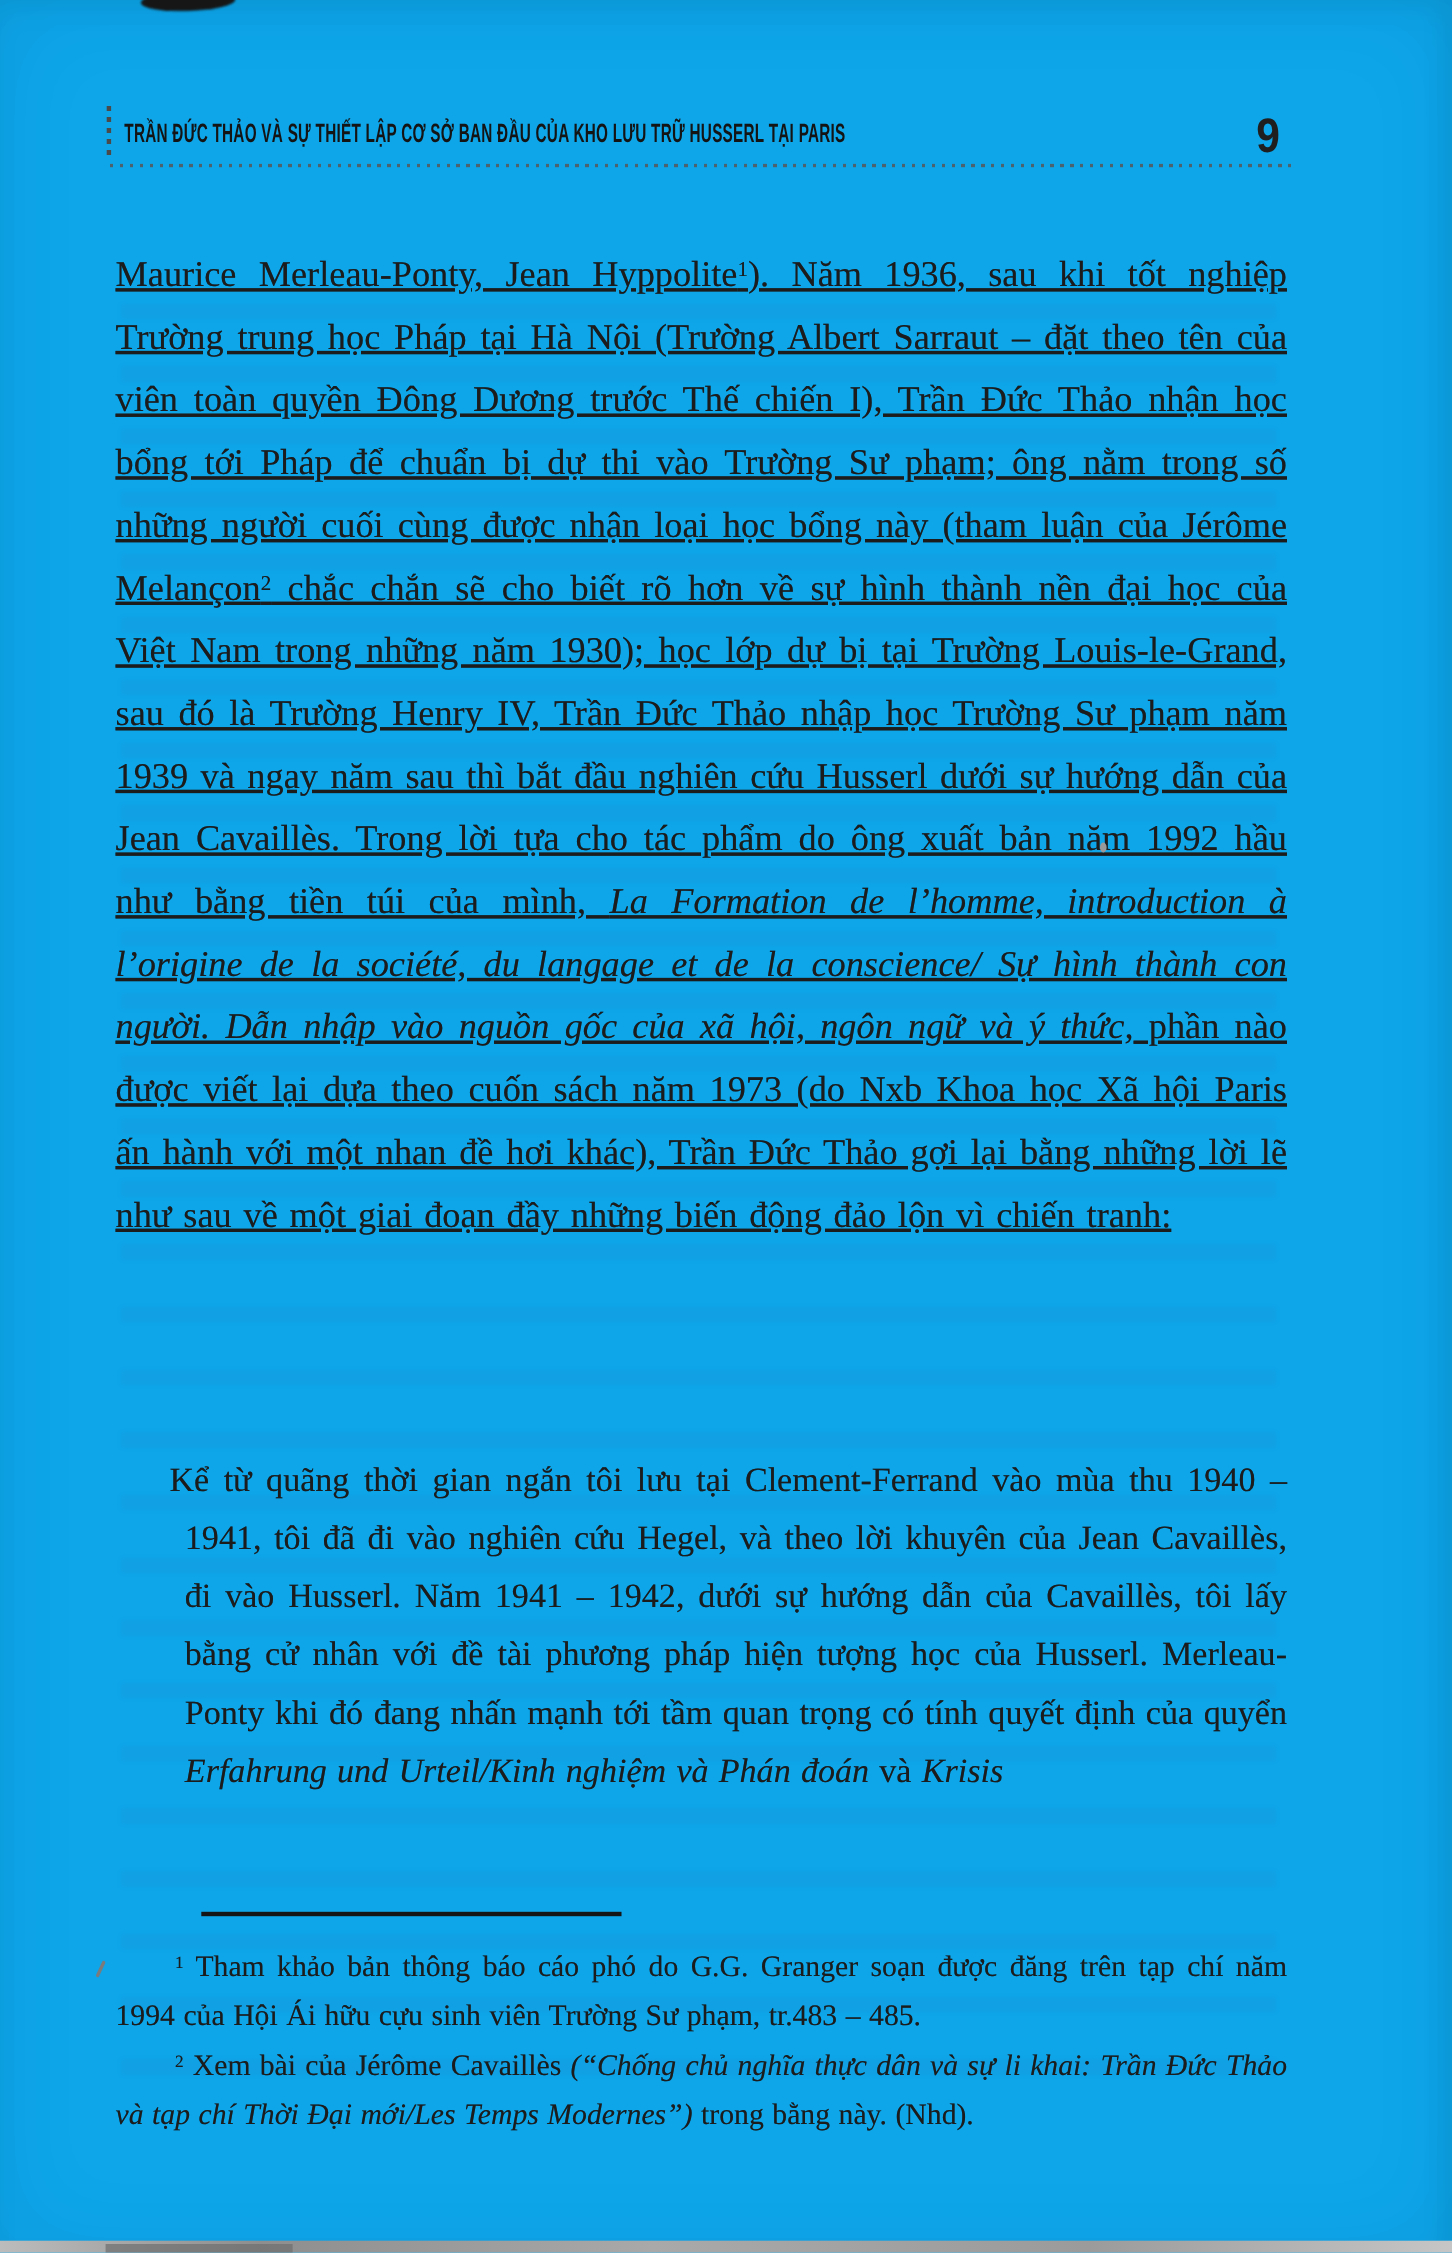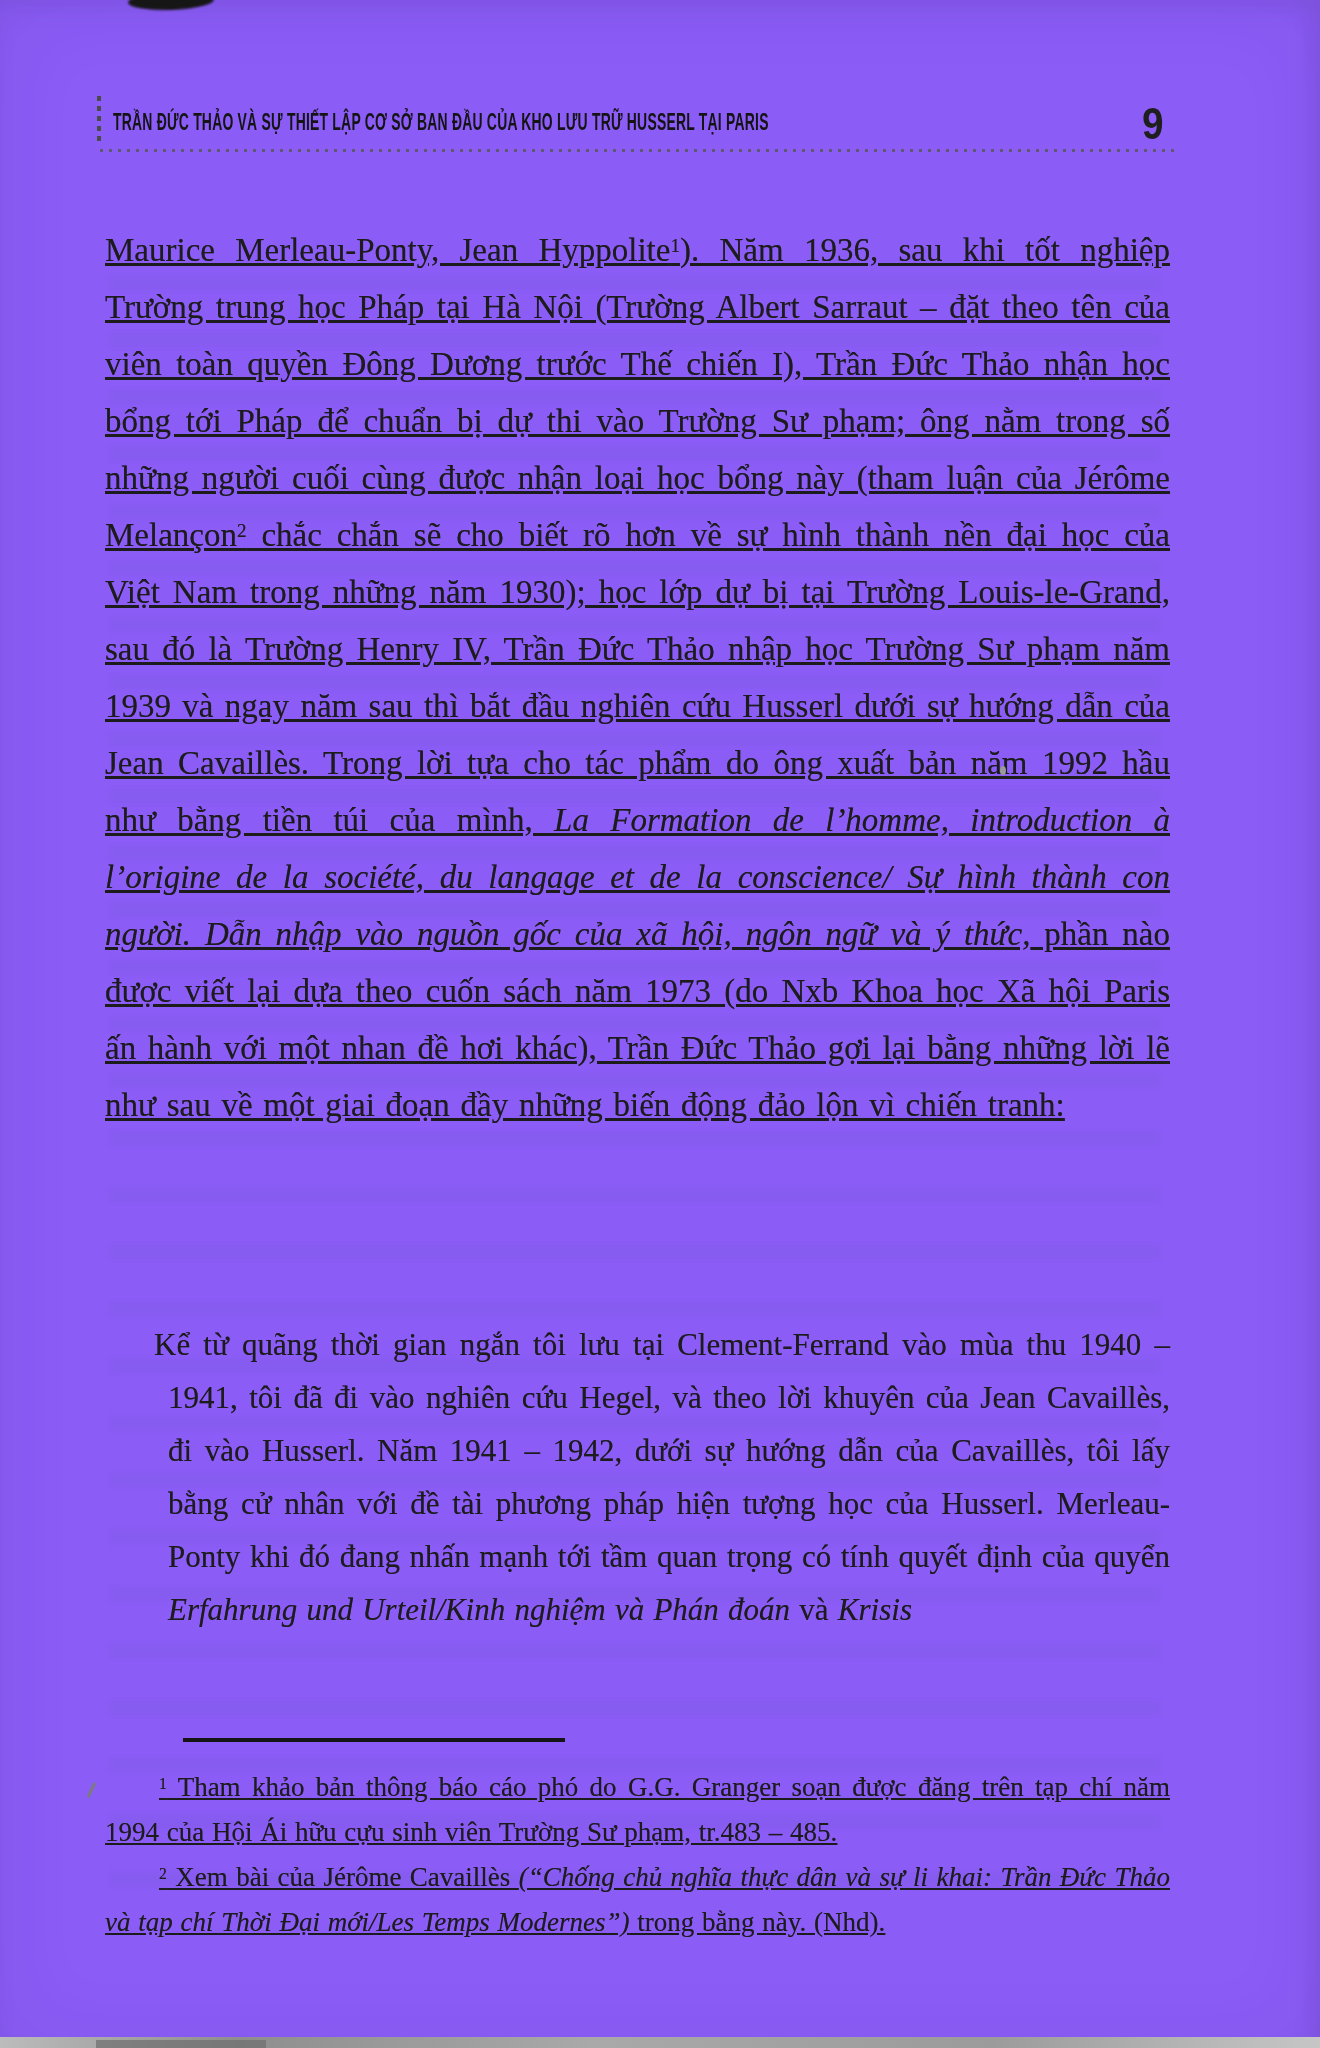--- a/index.html
+++ b/index.html
@@ -1,18 +1,18 @@
 <!DOCTYPE html>
 <html><head>
 <meta charset="utf-8">
 <style>
   html,body { margin:0; padding:0; background:#e8e8e4; }
   .page {
     position:relative; width:1320px; height:2048px; overflow:hidden;
-    background:#8b5cf6;
+    background:#0ea5e9;
     box-shadow: inset 0 0 90px rgba(0,0,0,.05), inset -12px 0 20px rgba(0,0,0,.045), inset 0 14px 24px rgba(0,0,0,.03);
     font-family:"Liberation Serif", serif; color:#1c1c1c;
   }
   
   .header-dash { position:absolute; left:97px; top:96px; width:4px; height:48px;
     background:repeating-linear-gradient(180deg,#4a4a4a 0 5px, transparent 5px 10px); }
   .running-title { position:absolute; left:113px; top:108px; white-space:nowrap;
     font-family:"Liberation Sans", sans-serif; font-weight:700; font-size:24px; letter-spacing:.4px;
     transform:scaleX(.58); transform-origin:left top; color:#141414; }
   .page-number { position:absolute; left:1142px; top:102px; line-height:1;
@@ -25,21 +25,21 @@
     font-size:33px; line-height:57px; text-align:justify; word-spacing:2.5px;
     text-shadow:0 0 .5px rgba(20,20,20,.55);text-decoration:underline; }
   .quote { position:absolute; left:168px; top:1318px; width:1002px; margin:0;
     font-size:31px; line-height:53px; text-align:justify; word-spacing:1.5px; text-indent:-14px;
     text-shadow:0 0 .5px rgba(20,20,20,.55); }
   
   .fn-sep { position:absolute; left:183px; top:1738px; width:382px; height:4px; background:#151515; }
   .footnotes { position:absolute; left:105px; top:1765px; width:1065px;
     font-size:27px; line-height:45px; text-align:justify; word-spacing:1px;
     text-shadow:0 0 .4px rgba(20,20,20,.5); }
-  .fn { margin:0; text-indent:54px;text-decoration:underline; }
+  .fn { margin:0; text-indent:54px; }
   sup { font-size:.58em; vertical-align:baseline; position:relative; top:-.45em; line-height:0; }
   i { font-style:italic; }
   
   .smudge-top { position:absolute; left:128px; top:-8px; width:86px; height:18px;
     background:#161616; border-radius:50%; transform:rotate(-2deg); filter:blur(1px); }
   .mark-slash { position:absolute; left:90px; top:1782px; width:3px; height:16px;
     background:#7b7b7b; border-radius:2px; transform:rotate(25deg); }
   .mark-dot { position:absolute; left:1000px; top:766px; width:6px; height:9px;
     background:#9a9a9a; border-radius:50%; }
   .ghost { position:absolute; left:110px; top:240px; width:1050px; height:1660px; pointer-events:none;

